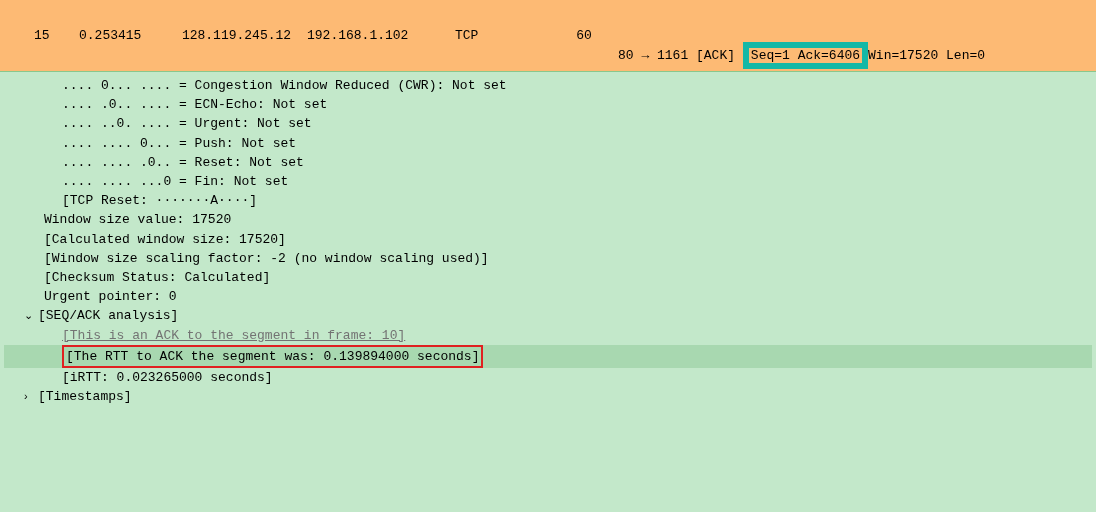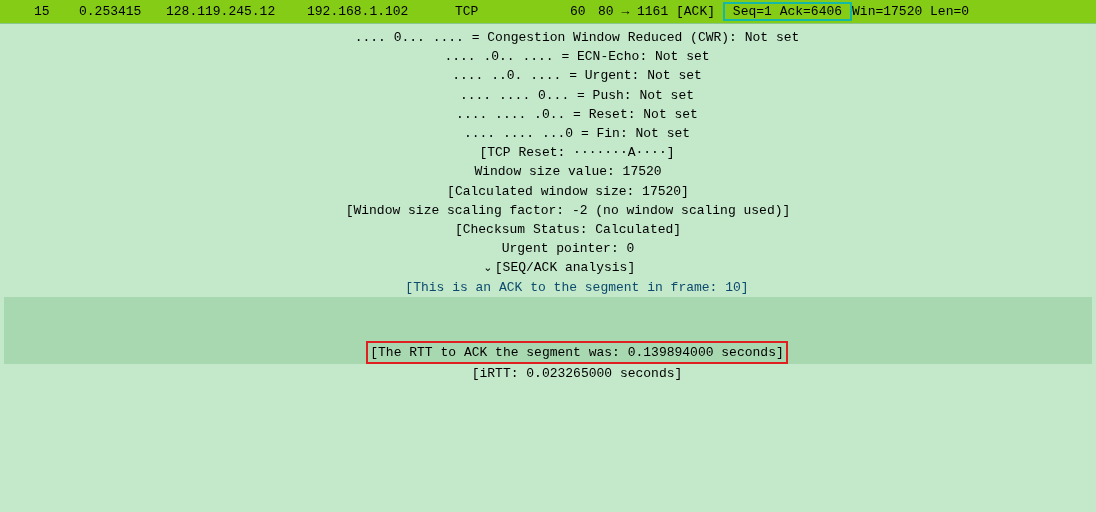--- a/index.html
+++ b/index.html
@@ -6,60 +6,61 @@
     body {
       font-family: Consolas, 'Courier New', monospace;
       font-size: 13px;
       background: #c3e8ca;
       color: #000;
       width: 1096px;
       height: 512px;
       overflow: hidden;
     }
     .packet-header {
-      background: #84cc16;
+      background: #fdba74;
       padding: 2px 0 2px 34px;
       border-bottom: 1px solid #8ac78d;
       display: flex;
       align-items: center;
     }
     .ph-col { display: inline-block; }
     .ph-no { width: 45px; }
     .ph-time { width: 87px; }
-    .ph-src { width: 141px; }
+    .ph-src { width: 141px; text-align: center; }
     .ph-dst { width: 148px; }
     .ph-proto { width: 115px; }
-    .ph-len { width: 28px; text-align: left; margin-right: 0;}
+    .ph-len { width: 28px; text-align: center; margin-right: 20px;}
     .ph-info-box {
-      border: 2px solid #14b8a6;
-      padding: 0 8px;
+      border: 6px solid #14b8a6;
+      padding: 0 2px;
       display: inline-block;
+      margin-top: 40px;
     }
     .detail-pane {
       padding: 4px 4px;
       line-height: 19.2px;
-      text-align: center;
     }
     .line {
       white-space: pre;
       padding-left: 40px;
     }
     .line-l2 { padding-left: 58px; }
     .expander {
       padding-left: 20px;
       cursor: pointer;
     }
     .chev {
       display: inline-block;
       width: 14px;
       font-family: sans-serif;
       font-size: 11px;
     }
     .link-text {
-      color: #0c4a6e;
+      color: #737373;
+      text-decoration: underline;
     }
     .rtt-row {
       background: #a8d8b0;
       display: block;
     }
     .red-box {
       border: 2px solid #e02020;
       display: inline-block;
       padding: 0 2px;
     }
@@ -92,17 +93,20 @@
   <div class="line">[Calculated window size: 17520]</div>
   <div class="line">[Window size scaling factor: -2 (no window scaling used)]</div>
   <div class="line">[Checksum Status: Calculated]</div>
   <div class="line">Urgent pointer: 0</div>
 
   <div class="expander">
     <span class="chev">⌄</span><span>[SEQ/ACK analysis]</span>
   </div>
   <div class="line line-l2"><span class="link-text">[This is an ACK to the segment in frame: 10]</span></div>
   <div class="rtt-row">
-    <span class="line line-l2" style="display:inline-block;padding-left:58px;margin-top:44px;"><span class="red-box">[The RTT to ACK the segment was: 0.139894000 seconds]</span></span>
+    <span class="line line-l2" style="display:inline-block;padding-left:58px;"><span class="red-box">[The RTT to ACK the segment was: 0.139894000 seconds]</span></span>
   </div>
   <div class="line line-l2">[iRTT: 0.023265000 seconds]</div>
 
+  <div class="expander">
+    <span class="chev">›</span><span>[Timestamps]</span>
+  </div>
 </div>
 
 </body></html>

